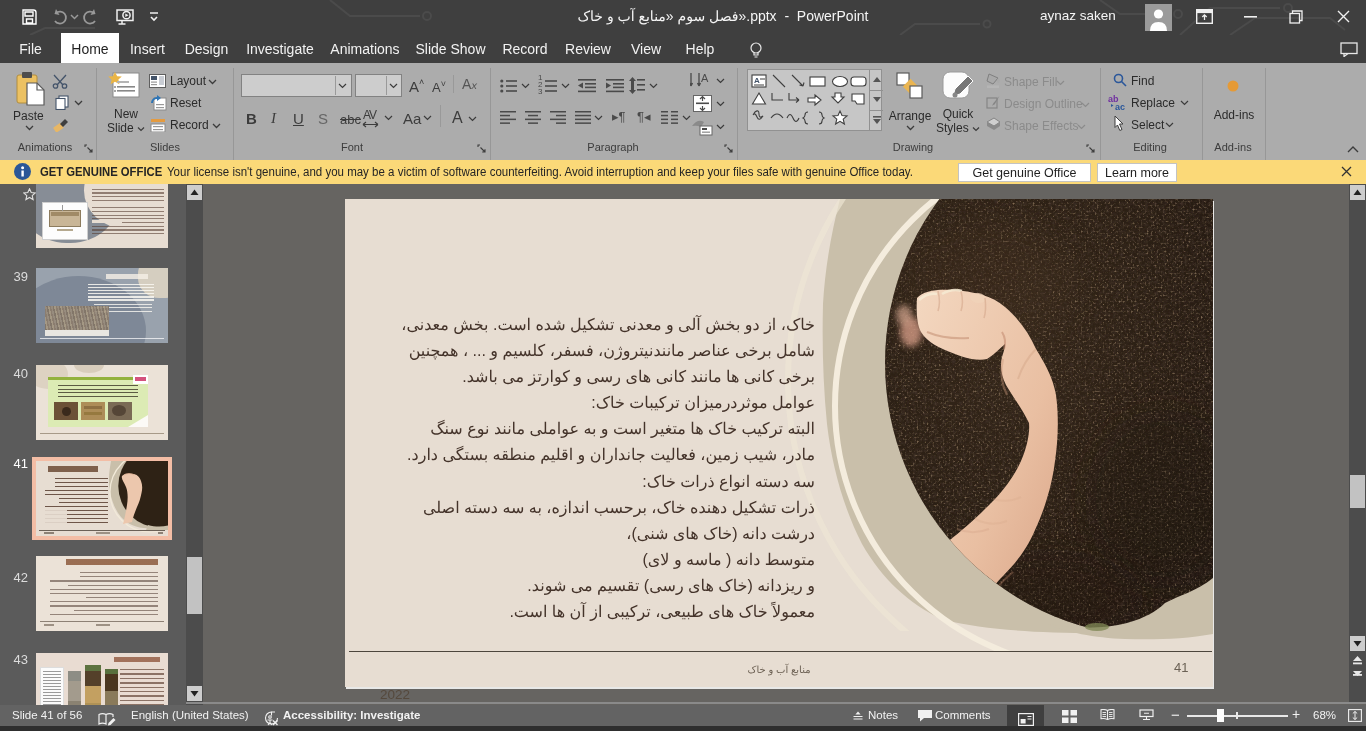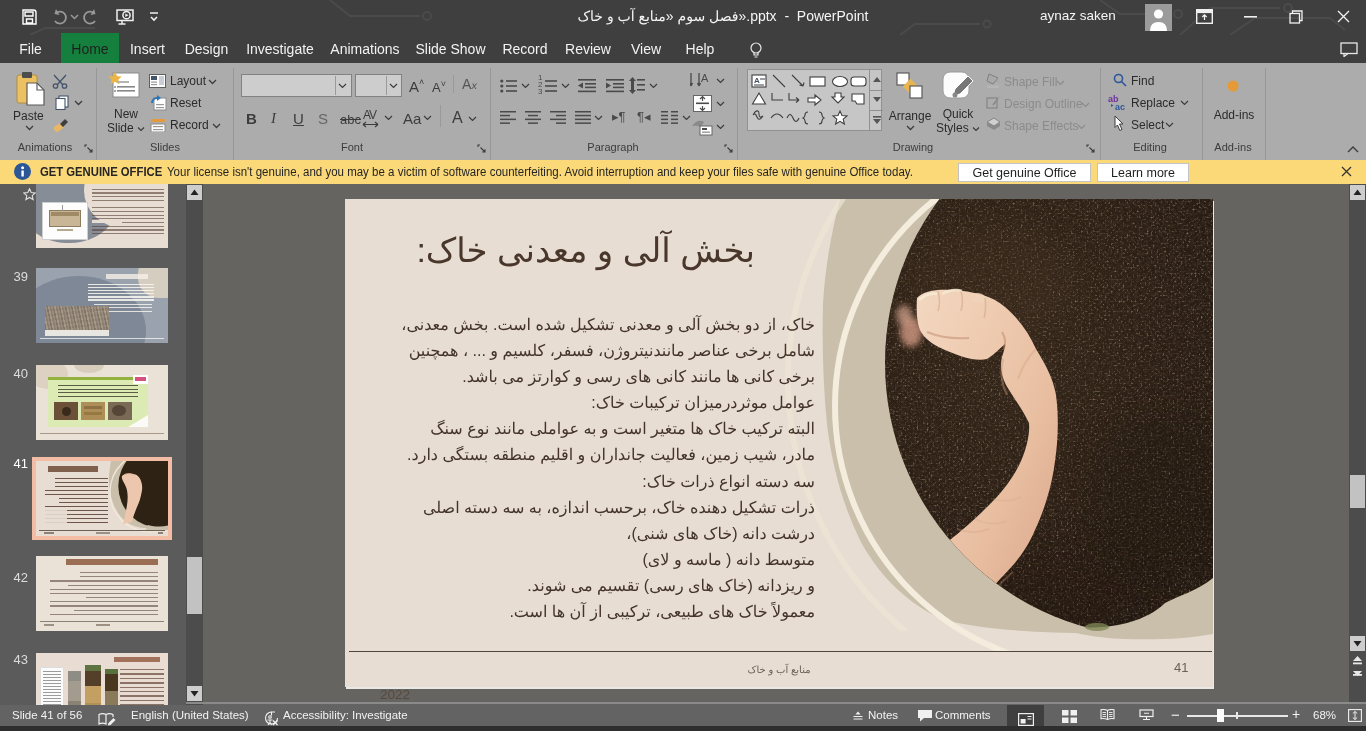--- a/index.html
+++ b/index.html
@@ -3,21 +3,21 @@
 <style>
 *{margin:0;padding:0;box-sizing:border-box}
 html,body{width:1366px;height:731px;overflow:hidden;background:#666461}
 body{font-family:"Liberation Sans",sans-serif;-webkit-font-smoothing:antialiased}
 #app{position:absolute;left:0;top:0;width:1366px;height:731px}
 .abs{position:absolute}
 
 #titlebar{left:0;top:0;width:1366px;height:35px;background:#3f3f3f;color:#eee}
 #tabs{left:0;top:35px;width:1366px;height:28px;background:#3f3f3f}
 .tab{position:absolute;top:0;height:28px;line-height:28px;color:#f2f2f2;font-size:14px;text-align:center;white-space:nowrap}
-.tab.active{background:#15803d;color:#1f1f1f;top:-2px;height:30px;line-height:32px}
+.tab.active{background:#ffffff;color:#1f1f1f;top:-2px;height:30px;line-height:32px}
 #ribbon{left:0;top:63px;width:1366px;height:97px;background:#acacac}
 .gsep{position:absolute;top:5px;width:1px;height:135px;background:#979797}
 .glabel{position:absolute;top:78px;height:14px;font-size:11px;color:#3c3c3c;text-align:center;white-space:nowrap}
 .launch{position:absolute;width:10px;height:10px}
 .rtext{font-size:12px;color:#2b2b2b;white-space:nowrap}
 .gray{color:#8b8b8b}
 
 #msgbar{left:0;top:160px;width:1366px;height:24px;background:#fbd978;color:#252525;font-size:12.5px}
 .msgbtn{position:absolute;top:3px;height:19px;background:#fff;border:1px solid #c3c3c3;font-size:12.5px;text-align:center;color:#1f1f1f}
 
@@ -479,21 +479,21 @@
 
 <div id="msgbar" class="abs">
   <svg class="abs" style="left:14px;top:3px" width="17" height="17">
         <circle cx="8.5" cy="8.5" r="8.5" fill="#2b5797"></circle>
         <rect x="7.4" y="7.5" width="2.4" height="6" fill="#fff"></rect>
         <circle cx="8.6" cy="4.8" r="1.5" fill="#fff"></circle>
       </svg>
   <div class="abs" style="left:40px;top:5px;font-weight:bold;font-size:12px;transform:scaleX(.94);transform-origin:0 50%;white-space:nowrap">GET GENUINE OFFICE</div>
   <div class="abs" style="left:167px;top:5px;font-size:12.5px;transform:scaleX(.92);transform-origin:0 50%;white-space:nowrap">Your license isn't genuine, and you may be a victim of software counterfeiting. Avoid interruption and keep your files safe with genuine Office today.</div>
   <div class="msgbtn" style="left:958px;width:133px;line-height:18px">Get genuine Office</div>
-  <div class="msgbtn" style="left:1097px;width:92px;line-height:18px">Learn more</div>
+  <div class="msgbtn" style="left:1097px;width:80px;line-height:18px">Learn more</div>
   <svg class="abs" style="left:1341px;top:6px" width="11" height="11" stroke="#333" stroke-width="1.3">
         <path d="M1 1 L10 10 M10 1 L1 10"></path>
       </svg>
 </div>
 
 <div id="panel" class="abs">
   <svg class="abs" style="left:23px;top:4px" width="13" height="13" viewBox="0 0 13 13">
         <path d="M6.5 0.8 l1.7 3.7 4 .4 -3 2.7 .9 4 -3.6 -2.1 -3.6 2.1 .9 -4 -3 -2.7 4 -.4 Z" fill="none" stroke="#e0e0e0" stroke-width="1.1"></path>
       </svg>
 
@@ -703,21 +703,20 @@
             <ellipse cx="633" cy="99" rx="8" ry="5" fill="#f0d3ba" opacity="0.75" transform="rotate(8 633 99)"></ellipse>
             <path d="M593,92 C595,100 595,106 593,112 M616,92 C618,100 618,106 616,112 M640,99 C641,107 641,113 639,119" fill="none" stroke="#cf9f83" stroke-width="1.5" opacity="0.5"></path>
             <path d="M648,300 C658,303 668,302 676,298 M630,320 C640,325 652,326 662,322" fill="none" stroke="#d8a98c" stroke-width="2" opacity="0.3"></path>
             <path d="M640,406 C648,392 657,382 668,373" fill="none" stroke="#c08a6e" stroke-width="2" opacity="0.35"></path>
           </g>
         </g>
         <path d="M702,425 C730,430 760,430 782,424 C800,419 812,412 820,404 C835,396 852,392 868,379 L868,435 C840,440 810,441 780,440 C750,439 720,433 702,425 Z" fill="#c9bfaa"></path>
         <ellipse cx="752" cy="428" rx="12" ry="4" fill="#7f8655" opacity="0.78"></ellipse>
       </g>
     </svg>
-    <div class="abs" style="right:458px;top:31px;font-size:34px;color:#4a372b;direction:rtl;white-space:nowrap">بخش آلی و معدنی خاک:</div>
     <div class="abs" style="right:398px;top:113px;font-size:16px;line-height:26.1px;color:#44332a;direction:rtl;text-align:right;white-space:nowrap">خاک، از دو بخش آلی و معدنی تشکیل شده است. بخش معدنی،<br>شامل برخی عناصر مانندنیتروژن، فسفر، کلسیم و ... ، همچنین<br>برخی کانی ها مانند کانی های رسی و کوارتز می باشد.<br>عوامل موثردرمیزان ترکیبات خاک:<br>البته ترکیب خاک ها متغیر است و به عواملی مانند نوع سنگ<br>مادر، شیب زمین، فعالیت جانداران و اقلیم منطقه بستگی دارد.<br>سه دسته انواع ذرات خاک:<br>ذرات تشکیل دهنده خاک، برحسب اندازه، به سه دسته اصلی<br>درشت دانه (خاک های شنی)،<br>متوسط دانه ( ماسه و لای)<br>و ریزدانه (خاک های رسی) تقسیم می شوند.<br>معمولاً خاک های طبیعی، ترکیبی از آن ها است.</div>
     <div class="abs" style="left:4px;top:452px;width:863px;height:1px;background:#4d463d"></div>
     <div class="abs" style="left:35px;top:488px;font-size:13.5px;color:#55493d">2022</div>
     <div class="abs" style="left:384px;top:465px;width:100px;text-align:center;font-size:10px;color:#6b5f52;direction:rtl">منابع آب و خاک</div>
     <div class="abs" style="left:829px;top:461px;font-size:13px;color:#6b6155">41</div>
   </div>
 </div>
 
 <div id="rscroll" class="abs">
   <div class="sbtn" style="top:1px">
@@ -750,21 +749,21 @@
     <path d="M10.5 10.5 l5 -5 2 2 -5 5 -2.6 .6 Z" fill="#f0f0f0" stroke="none"></path>
   </svg>
   <div class="abs" style="left:131px">English (United States)</div>
   <svg class="abs" style="left:263px;top:3px" width="16" height="15" viewBox="0 0 16 15" fill="none" stroke="#f0f0f0" stroke-width="1.1">
     <path d="M8.5 1 a6 6 0 1 0 6 6"></path>
     <path d="M8.5 4.5 v-3.5 h3.5"></path>
     <circle cx="7" cy="6" r="1.3"></circle>
         <path d="M4.5 9 l5 0 M7 9 v2.5 l-2 2.5 M7 11.5 l2 2.5"></path>
     <path d="M10 9.5 l4.5 4.5 M14.5 9.5 l-4.5 4.5" stroke-width="1.3"></path>
   </svg>
-  <div class="abs" style="left:283px;font-weight:normal">Accessibility: Investigate</div>
+  <div class="abs" style="left:283px;font-weight:bold">Accessibility: Investigate</div>
   <svg class="abs" style="left:852px;top:6px" width="12" height="10" fill="none" stroke="#f0f0f0" stroke-width="1.1">
         <path d="M6 0.5 L8.6 3.5 H3.4 Z" fill="#f0f0f0" stroke="none"></path>
         <path d="M1.5 5.5 h9 M1.5 8 h9"></path>
       </svg>
   <div class="abs" style="left:868px">Notes</div>
   <svg class="abs" style="left:918px;top:5px" width="14" height="12" fill="#f0f0f0">
         <path d="M0 0 h14 v8 h-8 l-4 3.5 v-3.5 h-2 Z"></path>
       </svg>
   <div class="abs" style="left:935px">Comments</div>
   <div class="abs" style="left:1007px;width:37px;background:#3f3f3f;height:21px">

